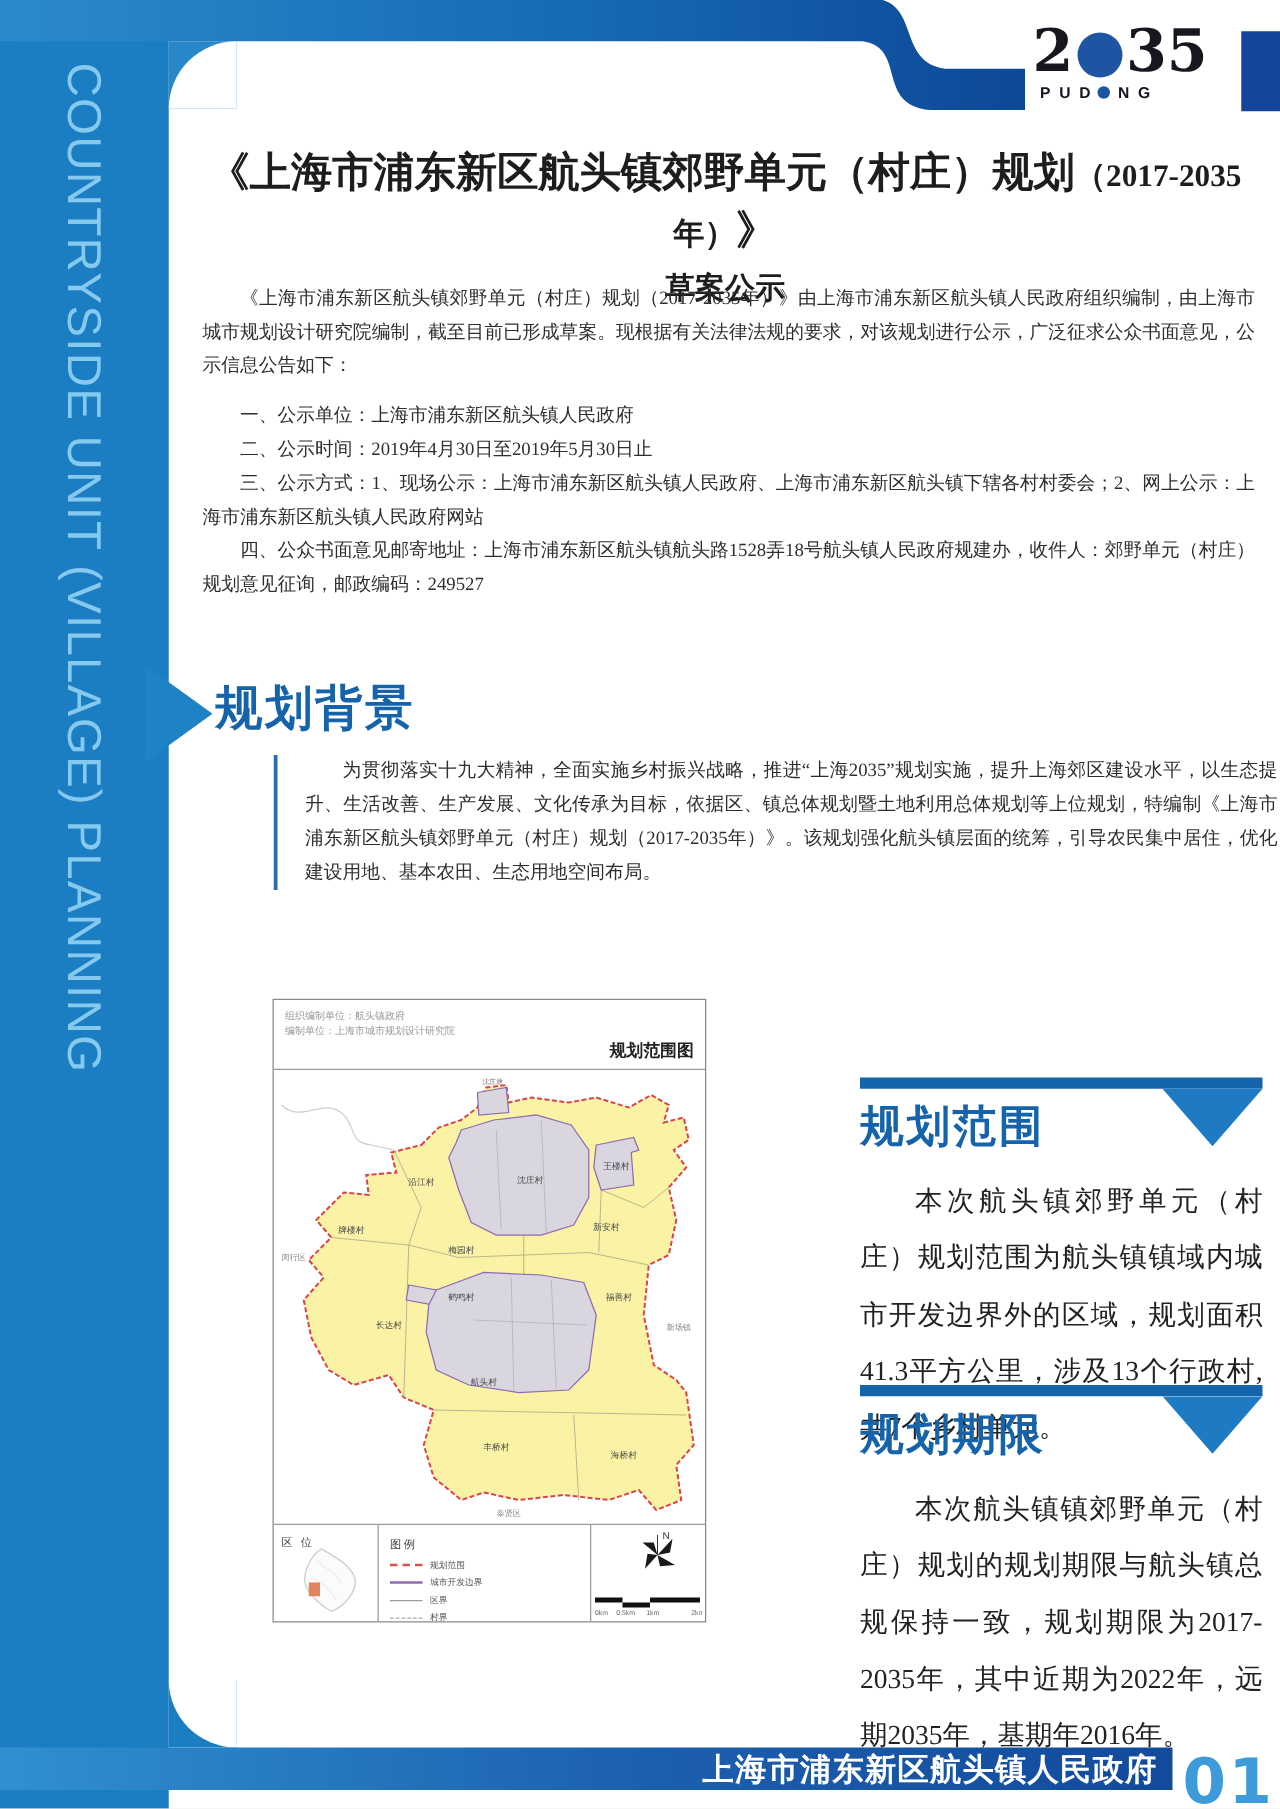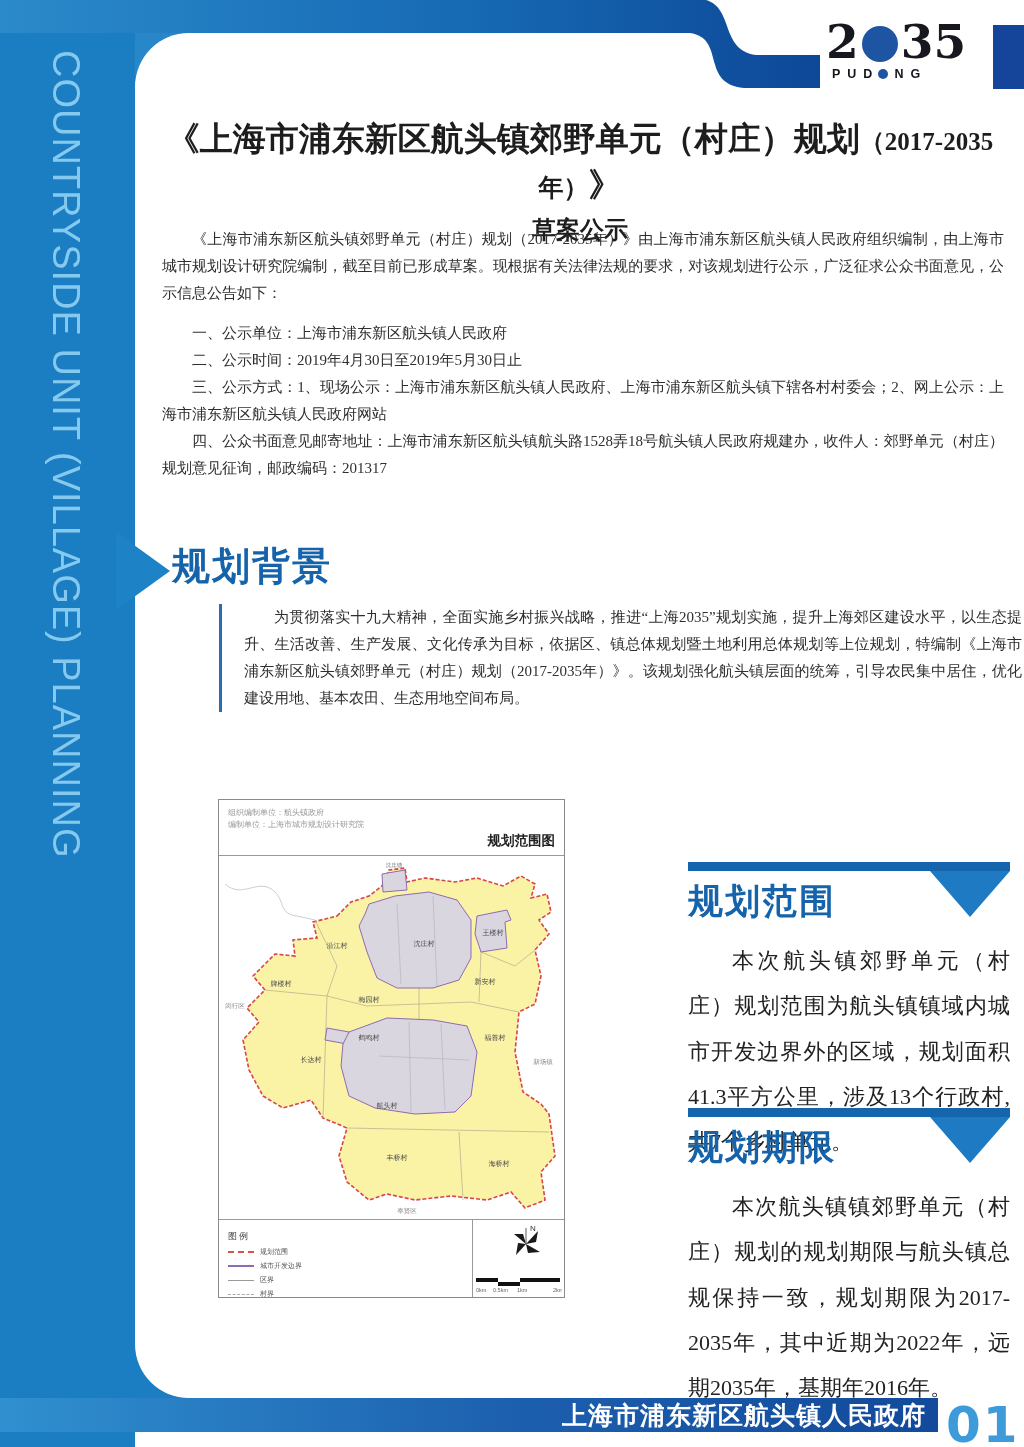--- a/index.html
+++ b/index.html
@@ -145,21 +145,21 @@
     <div class="l1"><span>《上海市浦东新区航头镇郊野单元（村庄）规划</span><span class="small">（2017-2035年）</span><span>》</span></div>
     <div class="l2">草案公示</div>
   </div>
 
   <div class="abs bodytext" id="intro">《上海市浦东新区航头镇郊野单元（村庄）规划（2017-2035年）》由上海市浦东新区航头镇人民政府组织编制，由上海市城市规划设计研究院编制，截至目前已形成草案。现根据有关法律法规的要求，对该规划进行公示，广泛征求公众书面意见，公示信息公告如下：</div>
 
   <div class="abs bodytext" id="items">
     <p>一、公示单位：上海市浦东新区航头镇人民政府</p>
     <p>二、公示时间：2019年4月30日至2019年5月30日止</p>
     <p>三、公示方式：1、现场公示：上海市浦东新区航头镇人民政府、上海市浦东新区航头镇下辖各村村委会；2、网上公示：上海市浦东新区航头镇人民政府网站</p>
-    <p>四、公众书面意见邮寄地址：上海市浦东新区航头镇航头路1528弄18号航头镇人民政府规建办，收件人：郊野单元（村庄）规划意见征询，邮政编码：201317</p>
+    <p>四、公众书面意见邮寄地址：上海市浦东新区航头镇航头路1528弄18号航头镇人民政府规建办，收件人：郊野单元（村庄）规划意见征询，邮政编码：249527</p>
   </div>
 
   <div class="abs" id="bg-arrow"></div>
   <div class="abs section-h" id="bg-heading">规划背景</div>
   <div class="abs bodytext" id="bg-para">为贯彻落实十九大精神，全面实施乡村振兴战略，推进“上海2035”规划实施，提升上海郊区建设水平，以生态提升、生活改善、生产发展、文化传承为目标，依据区、镇总体规划暨土地利用总体规划等上位规划，特编制《上海市浦东新区航头镇郊野单元（村庄）规划（2017-2035年）》。该规划强化航头镇层面的统筹，引导农民集中居住，优化建设用地、基本农田、生态用地空间布局。</div>
 
   <div class="abs" id="map-box">
     <div id="map-titlerow">
       <div class="map-credit">组织编制单位：航头镇政府</div>
       <div class="map-credit">编制单位：上海市城市规划设计研究院</div>
@@ -215,20 +215,28 @@
         <text x="168" y="252">航头村</text>
         <text x="178" y="304">丰桥村</text>
         <text x="280" y="310">海桥村</text>
         <text x="16" y="152" font-size="6.5" fill="#888">闵行区</text>
         <text x="324" y="208" font-size="6.5" fill="#888">新场镇</text>
         <text x="188" y="357" font-size="6.5" fill="#888">奉贤区</text>
       </g>
     </svg>
 
     <div id="map-legendrow">
+      <div id="legend-loc">
+        <span class="tinylabel">区 位</span>
+        <svg width="64" height="54" viewBox="0 0 64 54" style="position:absolute;left:10px;top:16px;">
+          <path d="M28,3 C38,9 52,16 55,27 C57,38 45,50 36,53 C28,49 20,41 16,34 C12,25 18,10 28,3 Z" fill="#fbfbfb" stroke="#cccccc" stroke-width="1"></path>
+          <path d="M24,12 C30,18 40,22 44,30 M20,26 C28,30 36,36 40,44" stroke="#dddddd" stroke-width="0.6" fill="none"></path>
+          <rect x="18" y="30" width="9" height="11" fill="#e2855e"></rect>
+        </svg>
+      </div>
       <div id="legend-mid">
         <span class="tinylabel">图例</span>
         <div class="lg-item">
           <span class="lg-sw sw-red"></span>
           <span class="lg-txt">规划范围</span>
         </div>
         <div class="lg-item">
           <span class="lg-sw sw-purple"></span>
           <span class="lg-txt">城市开发边界</span>
         </div>

